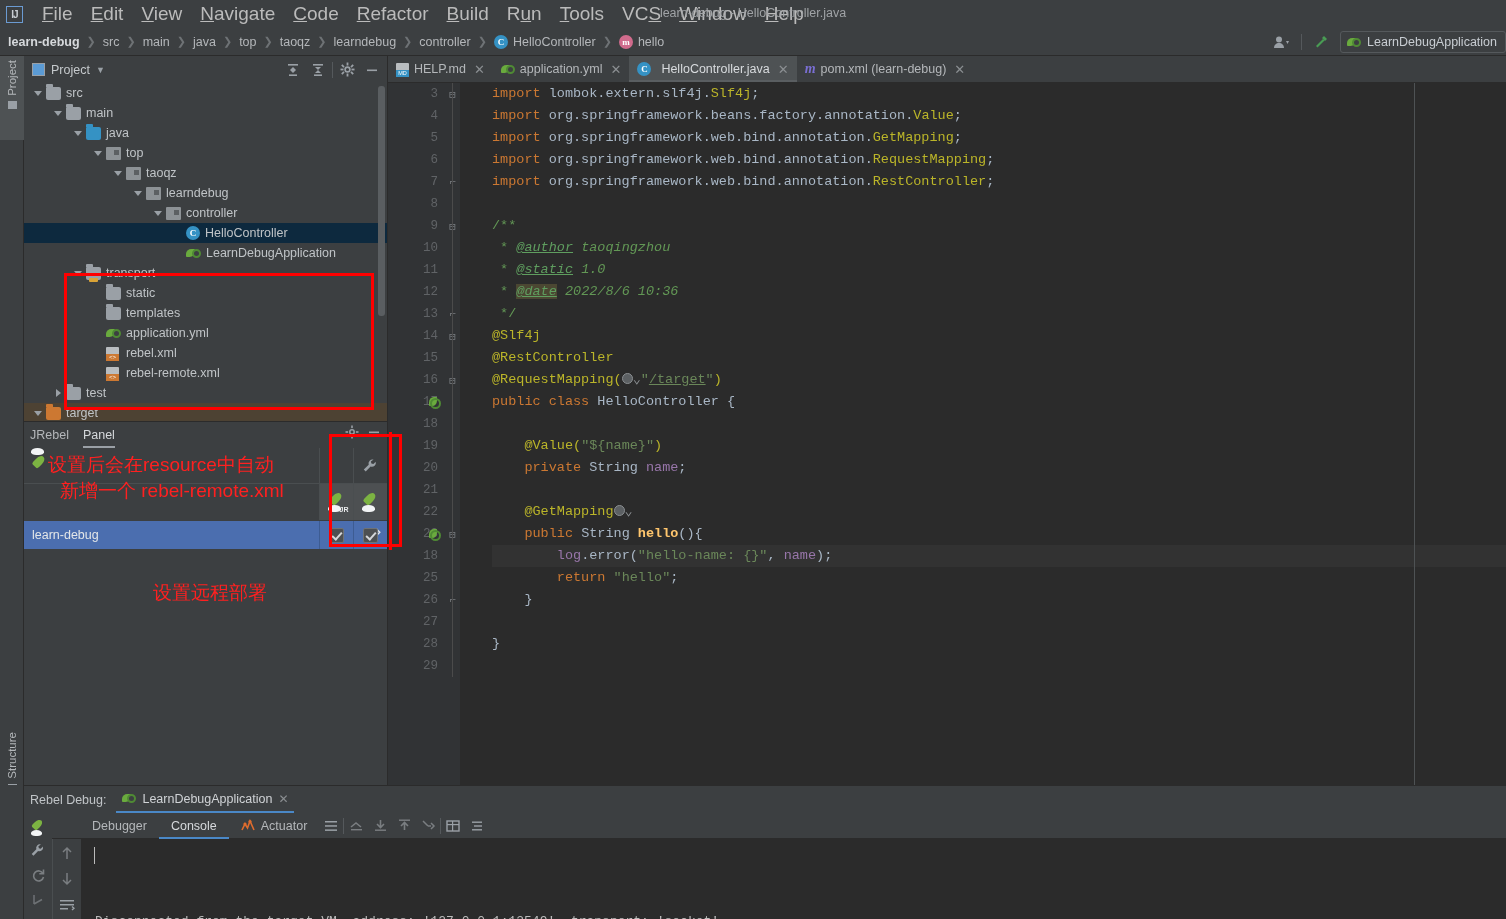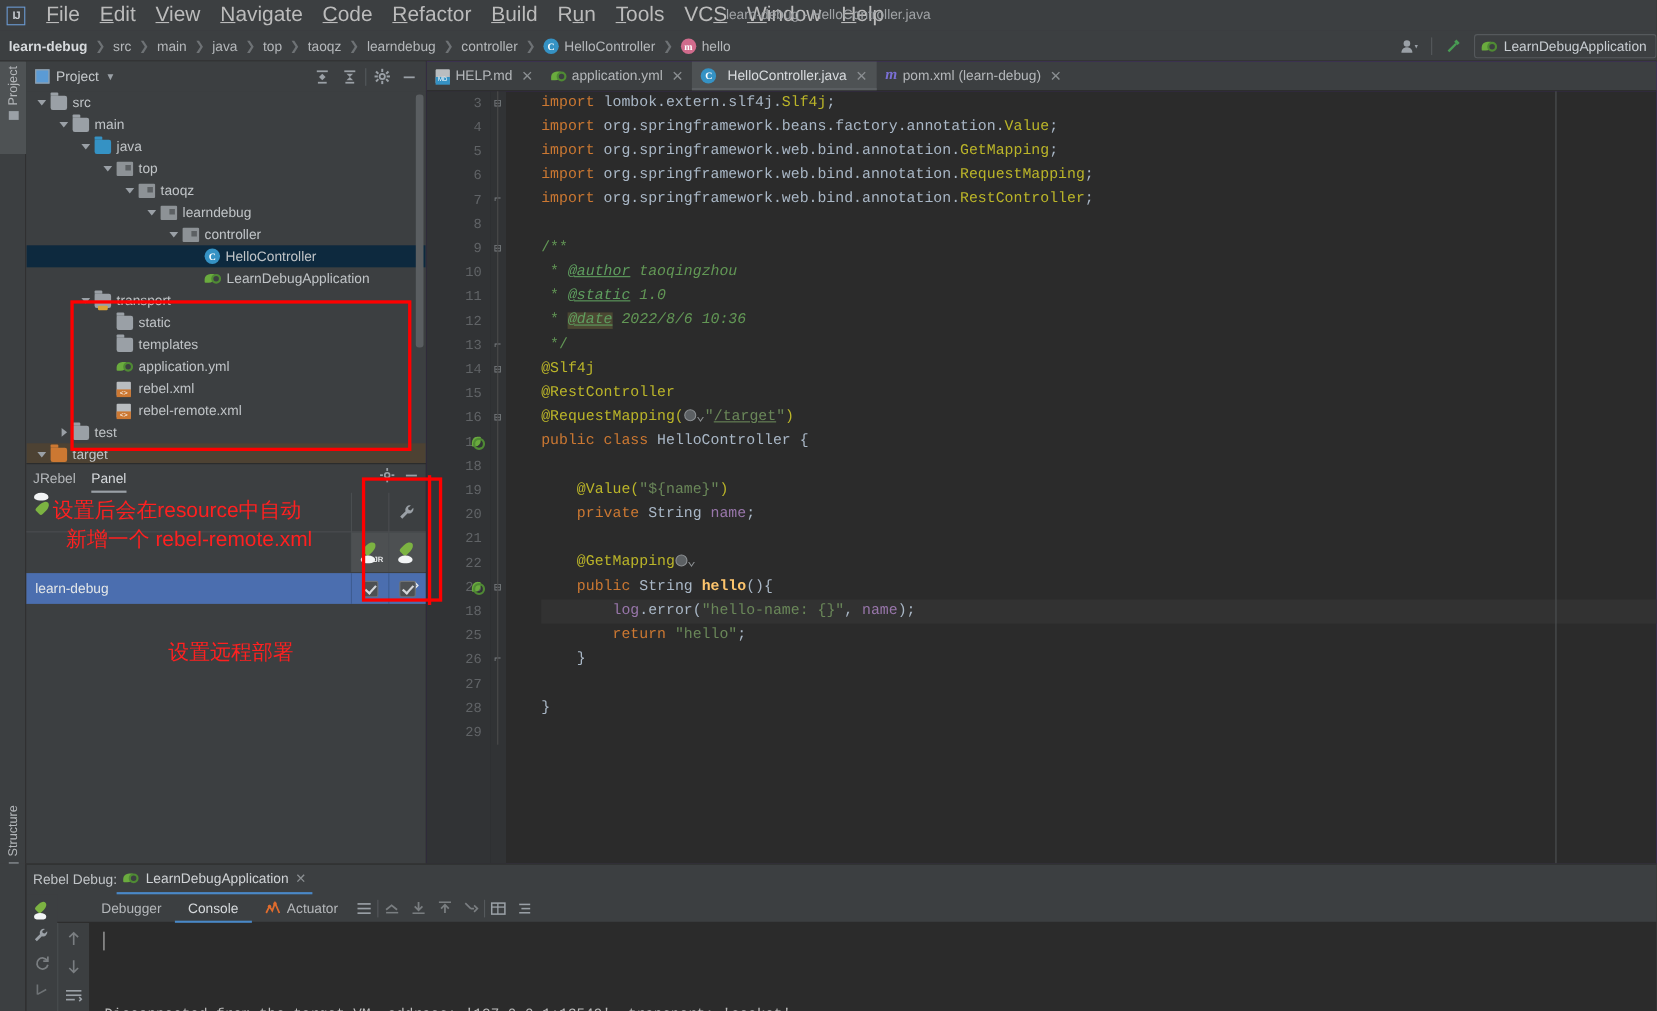--- a/index.html
+++ b/index.html
@@ -321,21 +321,21 @@
     display: inline-block; width: 11px; height: 11px; border-radius: 50%;
     background: #5c6063; border: 1px solid #8b8f92; vertical-align: -1px;
   }
 
   
   .debugpanel {
     position: absolute; left: 24px; top: 785px; right: 0; bottom: 0;
     background: #3c3f41; border-top: 1px solid #2b2b2b;
   }
   .dp-header {
-    height: 27px; display: flex; align-items: center; padding-left: 6px; 
+    height: 27px; display: flex; align-items: center; padding-left: 6px; gap: 10px;
   }
   .dp-label { font-size: 12.5px; color: #c0c4c7; }
   .dp-tab {
     display: flex; align-items: center; gap: 6px; height: 27px; padding: 0 6px;
     font-size: 12.5px; color: #d0d3d6; border-bottom: 2px solid #4a88c7;
   }
   .dp-toolbar {
     position: absolute; left: 0; top: 27px; right: 0; height: 26px;
     display: flex; align-items: center; gap: 0; padding-left: 4px;
     border-bottom: 1px solid #2b2b2b;

